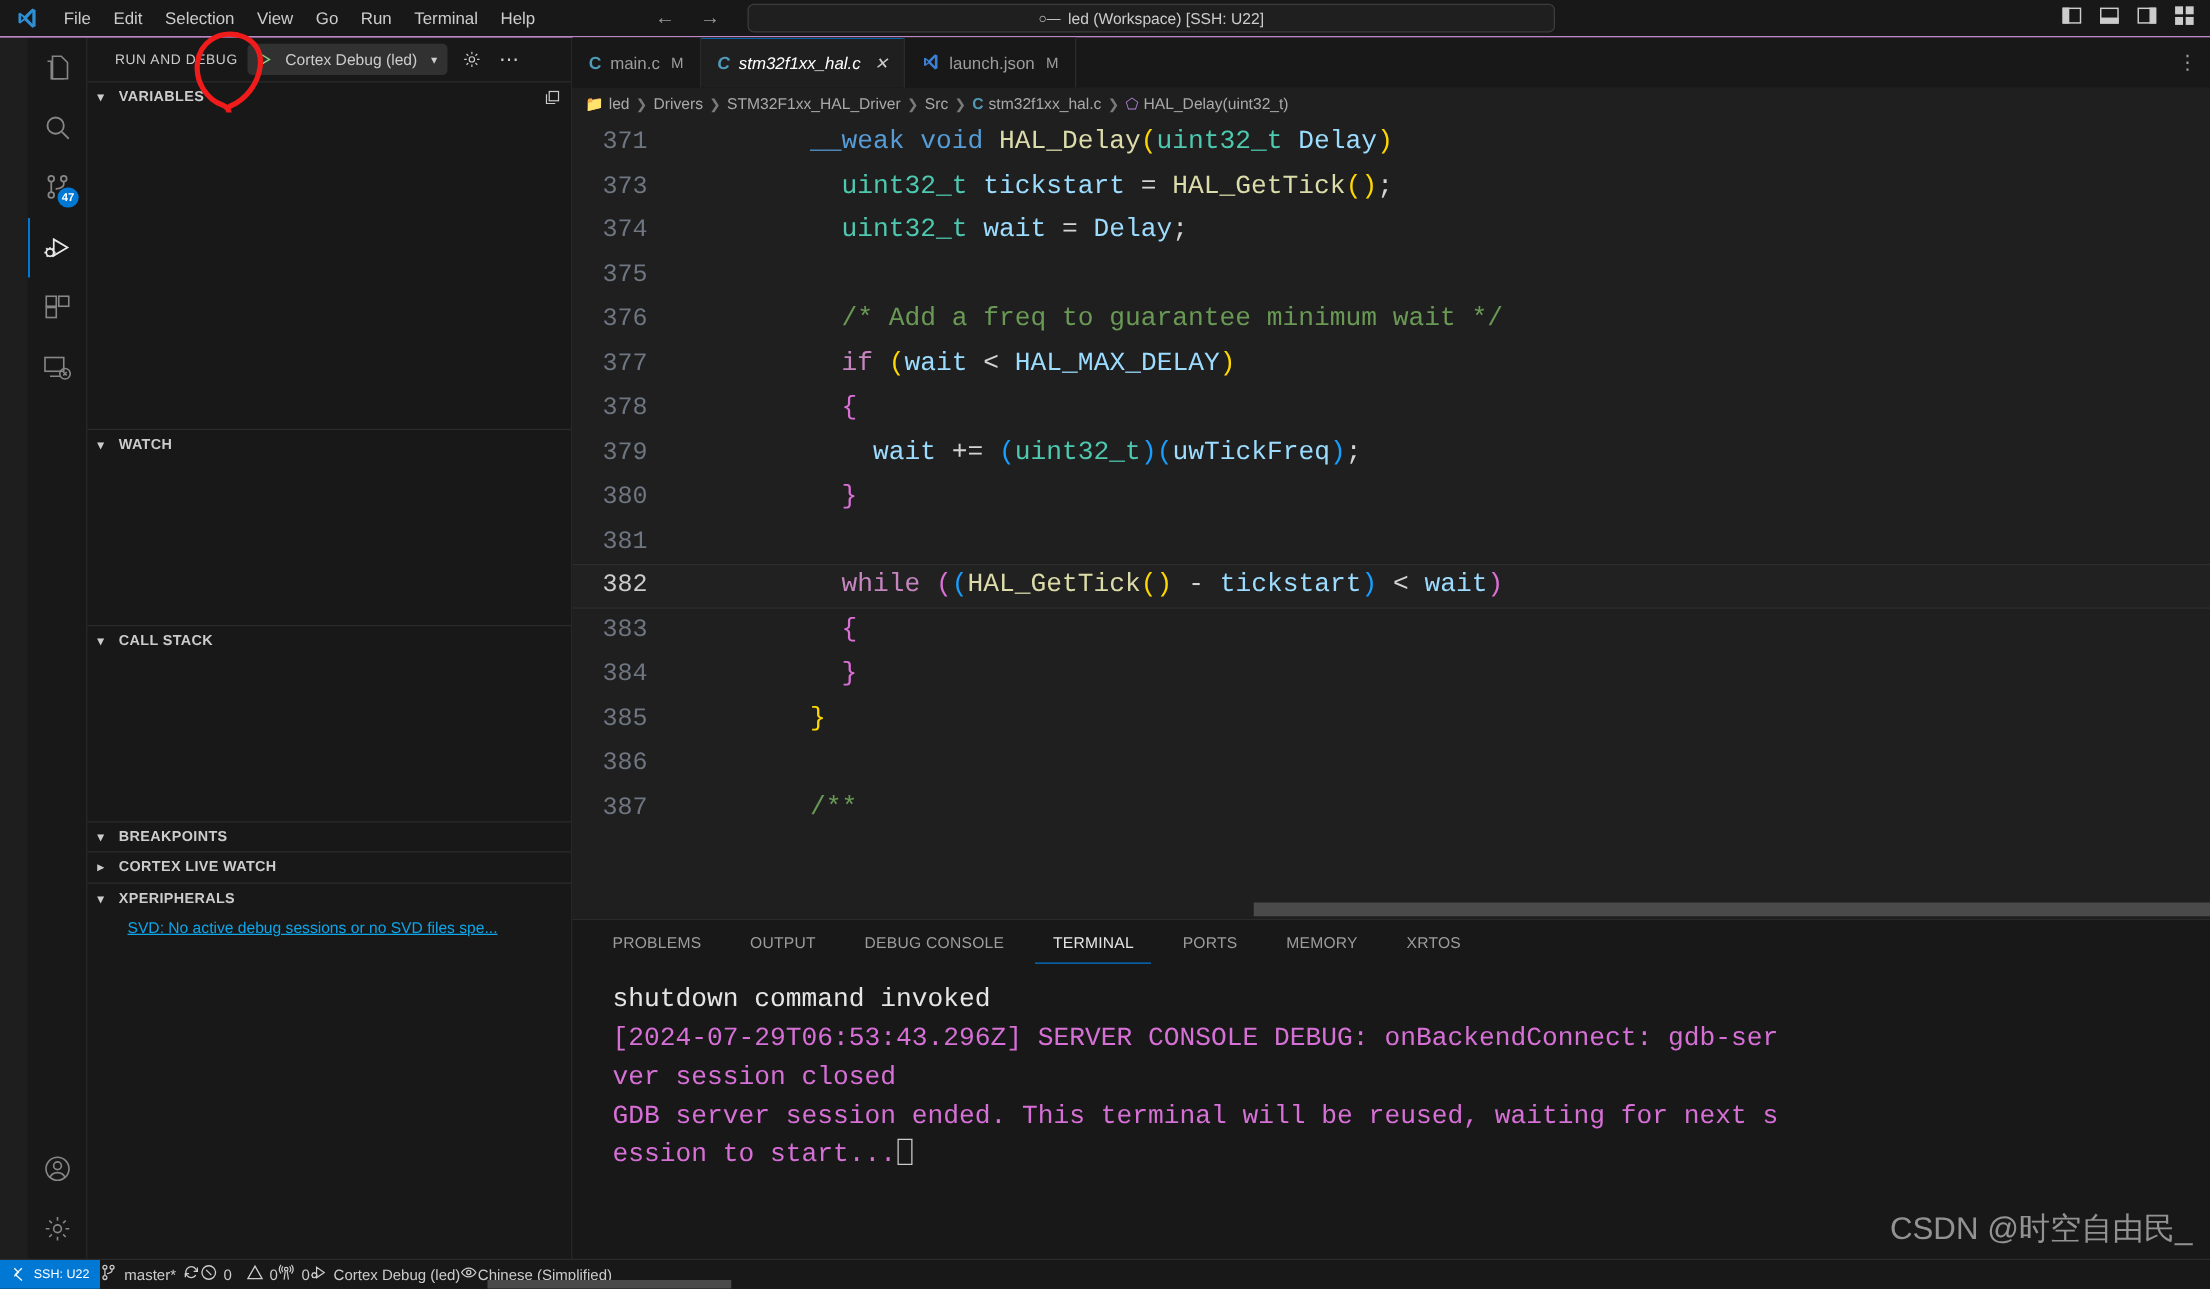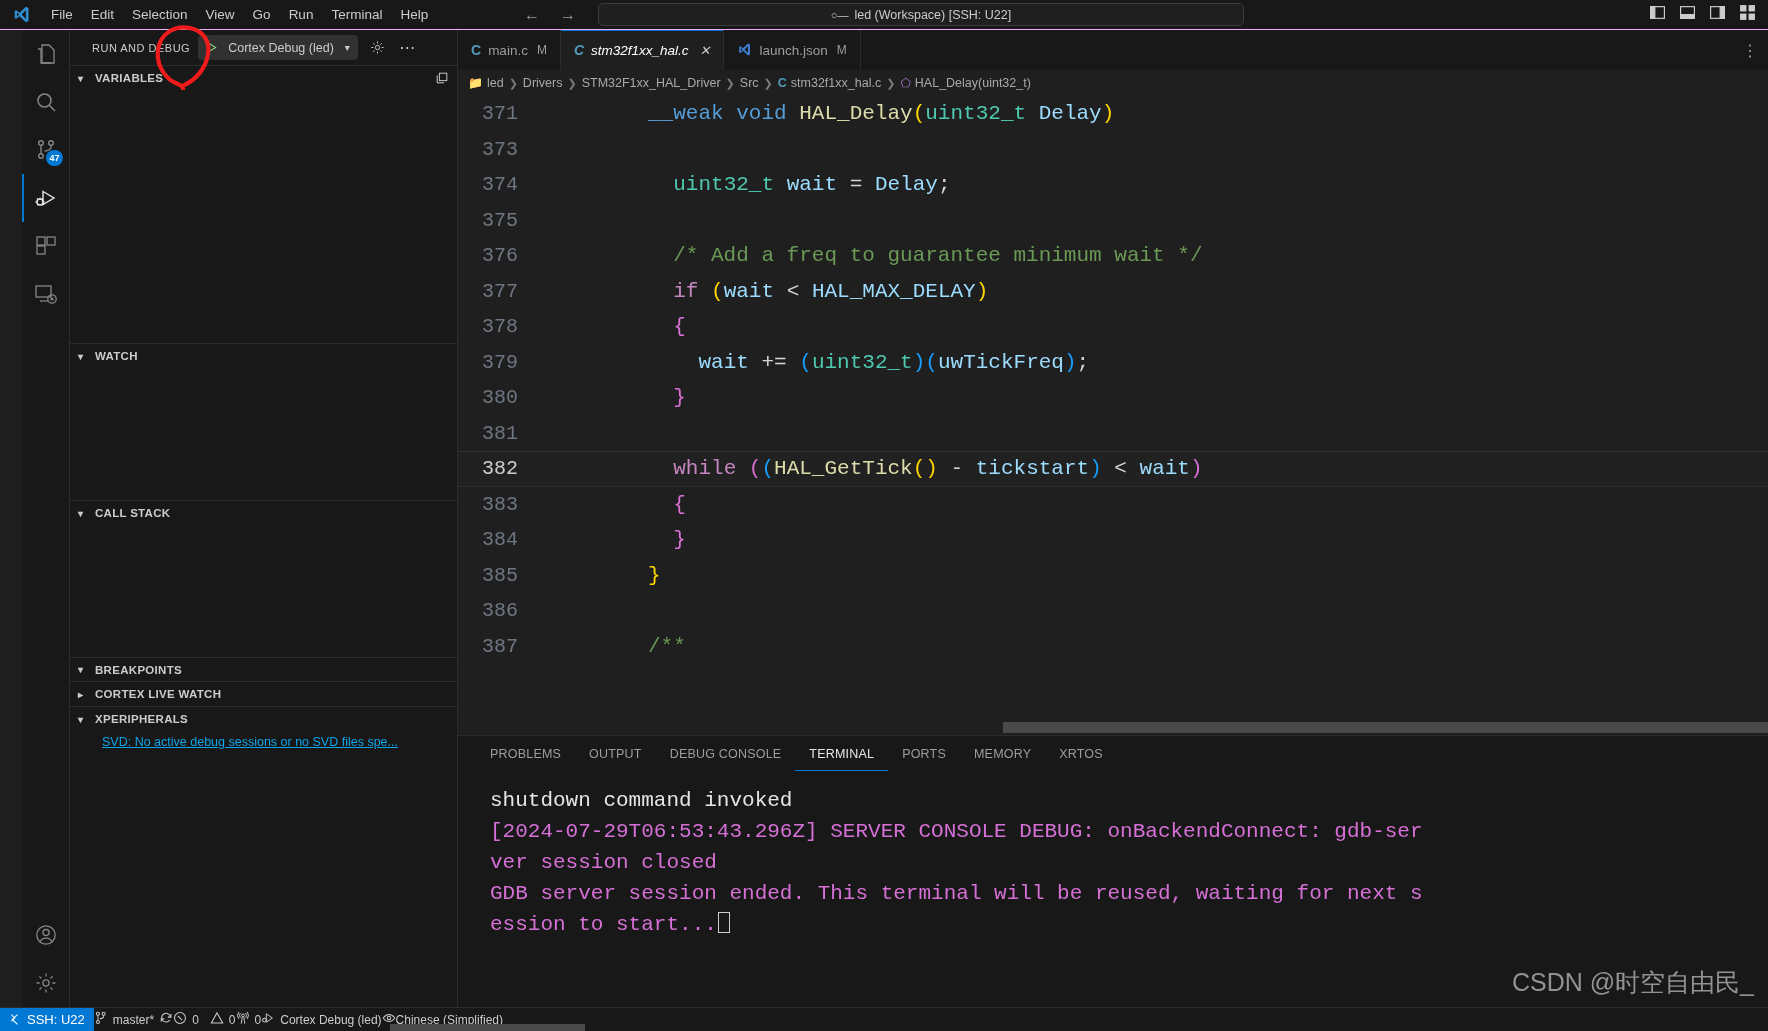--- a/index.html
+++ b/index.html
@@ -154,21 +154,21 @@
   .p3      { color: #179fff; }
   .plain   { color: #d4d4d4; }
   .hscroll {
     position: absolute; left: 545px; bottom: 2px; height: 11px; width: 925px;
     background: #4a4a4a; border-radius: 0;
   }
 
   
   .panel { height: 272px; background: #181818; flex: none; display: flex; flex-direction: column;
            border-top: 1px solid #2b2b2b; }
-  .panel-tabs { height: 35px; display: flex; align-items: center; padding-left: 18px; gap: 0; flex: none; }
+  .panel-tabs { height: 35px; display: flex; align-items: center; padding-left: 18px; gap: 11px; flex: none; }
   .ptab {
     font-size: 12.5px; color: #9d9d9d; padding: 0 14px; height: 35px; display: flex;
     align-items: center; cursor: pointer; letter-spacing: .2px; white-space: nowrap;
   }
   .ptab.active { color: #e7e7e7; box-shadow: inset 0 -1px 0 #0078d4; }
   .term-body {
     flex: 1; padding: 14px 0 0 8px; font-family: "Liberation Mono", monospace;
     font-size: 21px; line-height: 31px; overflow: hidden; margin-left: 24px;
   }
   .term-line { white-space: pre; }
@@ -179,21 +179,21 @@
     vertical-align: -3px; margin-left: 1px;
   }
 
   
   .statusbar {
     height: 24px; background: #181818; display: flex; align-items: center;
     flex: none; font-size: 12px; color: #cccccc; border-top: 1px solid #2b2b2b;
   }
   .remote-badge {
     background: #0078d4; color: #ffffff; height: 24px; display: flex; align-items: center;
-    padding: 0 9px; gap: 5px; font-size: 13px;
+    padding: 0 9px; gap: 5px; font-size: 10px;
   }
   .sb-item { display: flex; align-items: center; gap: 5px; padding: 0 0; height: 24px; cursor: pointer; white-space: nowrap; }
   .sb-item svg { width: 14px; height: 14px; }
 
   
   .annot-circle {
     position: absolute; left: 152px; top: 22px; width: 68px; height: 68px;
     pointer-events: none; z-index: 60;
   }
   .watermark {
@@ -456,21 +456,21 @@
         <span class="bc-sep">❯</span>
         <span class="bc-item">
           <span class="bc-sym">⬠</span>
           <span>HAL_Delay(uint32_t)</span>
         </span>
       </div>
 
       <div class="code-wrap">
         <div class="code-scroll" id="code-lines">
             <div class="code-line"><div class="ln">371</div><div class="gutter-bar"></div><div class="ctext"><span class="kw2">__weak </span><span class="kw2">void </span><span class="fn">HAL_Delay</span><span class="p1">(</span><span class="type">uint32_t </span><span class="var">Delay</span><span class="p1">)</span></div></div>
-            <div class="code-line indent"><div class="ln">373</div><div class="gutter-bar"></div></div>
+            <div class="code-line indent"><div class="ln">373</div><div class="gutter-bar"></div><div class="ctext"><span class="plain">  </span><span class="type">uint32_t </span><span class="var">tickstart</span><span class="plain"> = </span><span class="fn">HAL_GetTick</span><span class="p1">()</span><span class="plain">;</span></div></div>
             <div class="code-line indent"><div class="ln">374</div><div class="gutter-bar"></div><div class="ctext"><span class="plain">  </span><span class="type">uint32_t </span><span class="var">wait</span><span class="plain"> = </span><span class="var">Delay</span><span class="plain">;</span></div></div>
             <div class="code-line indent"><div class="ln">375</div><div class="gutter-bar"></div><div class="ctext"></div></div>
             <div class="code-line indent"><div class="ln">376</div><div class="gutter-bar"></div><div class="ctext"><span class="cmt">  /* Add a freq to guarantee minimum wait */</span></div></div>
             <div class="code-line indent"><div class="ln">377</div><div class="gutter-bar"></div><div class="ctext"><span class="plain">  </span><span class="kw">if</span><span class="plain"> </span><span class="p1">(</span><span class="var">wait</span><span class="plain"> &lt; </span><span class="var">HAL_MAX_DELAY</span><span class="p1">)</span></div></div>
             <div class="code-line indent"><div class="ln">378</div><div class="gutter-bar"></div><div class="ctext"><span class="plain">  </span><span class="p2">{</span></div></div>
             <div class="code-line indent"><div class="ln">379</div><div class="gutter-bar"></div><div class="ctext"><span class="plain">    </span><span class="var">wait</span><span class="plain"> += </span><span class="p3">(</span><span class="type">uint32_t</span><span class="p3">)</span><span class="p3">(</span><span class="var">uwTickFreq</span><span class="p3">)</span><span class="plain">;</span></div></div>
             <div class="code-line indent"><div class="ln">380</div><div class="gutter-bar"></div><div class="ctext"><span class="plain">  </span><span class="p2">}</span></div></div>
             <div class="code-line indent"><div class="ln">381</div><div class="gutter-bar"></div><div class="ctext"></div></div>
             <div class="code-line indent current"><div class="ln">382</div><div class="gutter-bar"></div><div class="ctext"><span class="plain">  </span><span class="kw">while</span><span class="plain"> </span><span class="p2">(</span><span class="p3">(</span><span class="fn">HAL_GetTick</span><span class="p1">()</span><span class="plain"> - </span><span class="var">tickstart</span><span class="p3">)</span><span class="plain"> &lt; </span><span class="var">wait</span><span class="p2">)</span></div></div>
             <div class="code-line indent"><div class="ln">383</div><div class="gutter-bar"></div><div class="ctext"><span class="plain">  </span><span class="p2">{</span></div></div>

